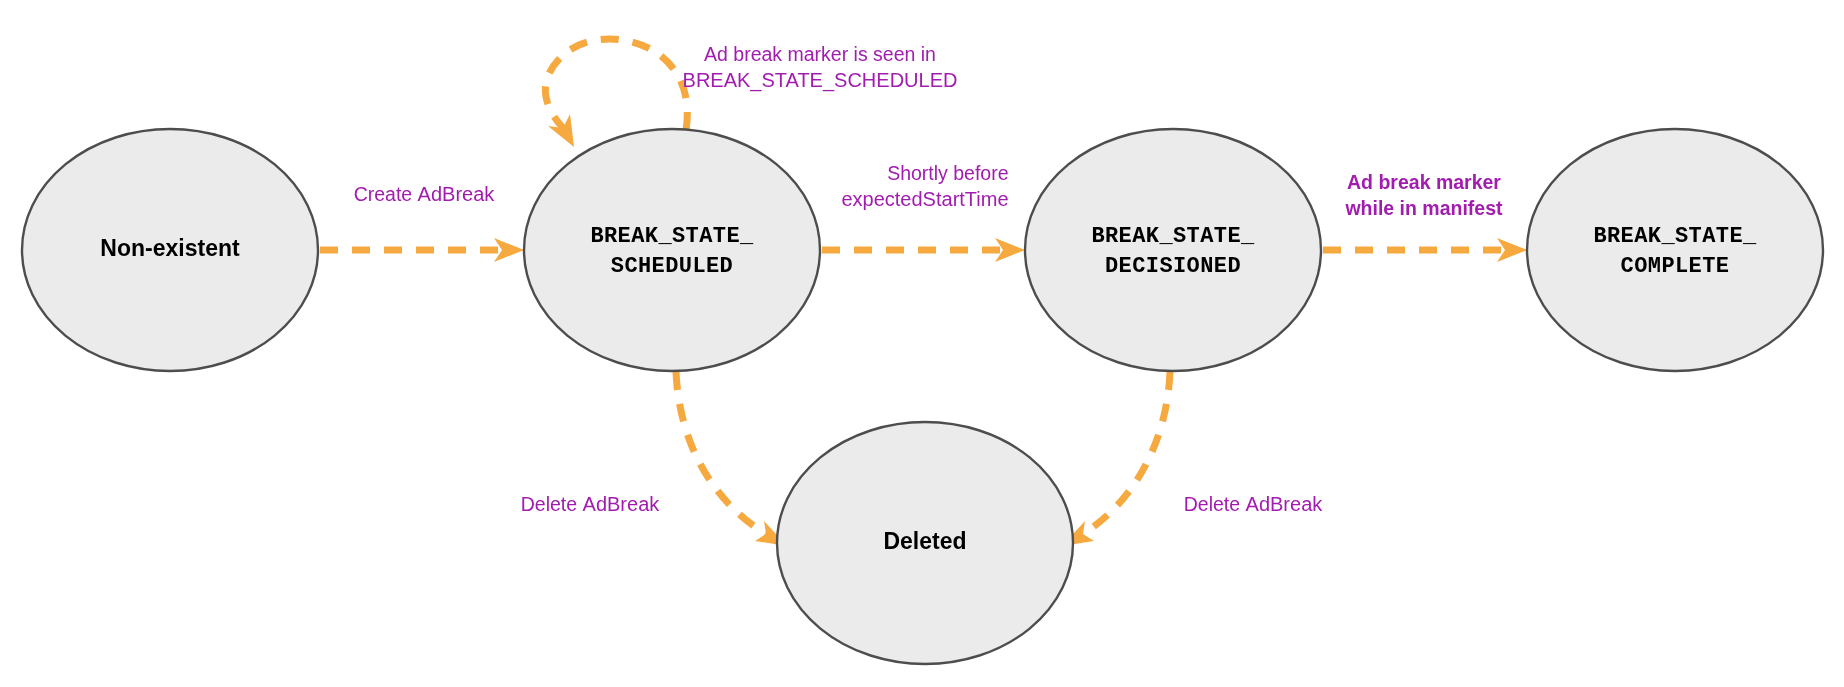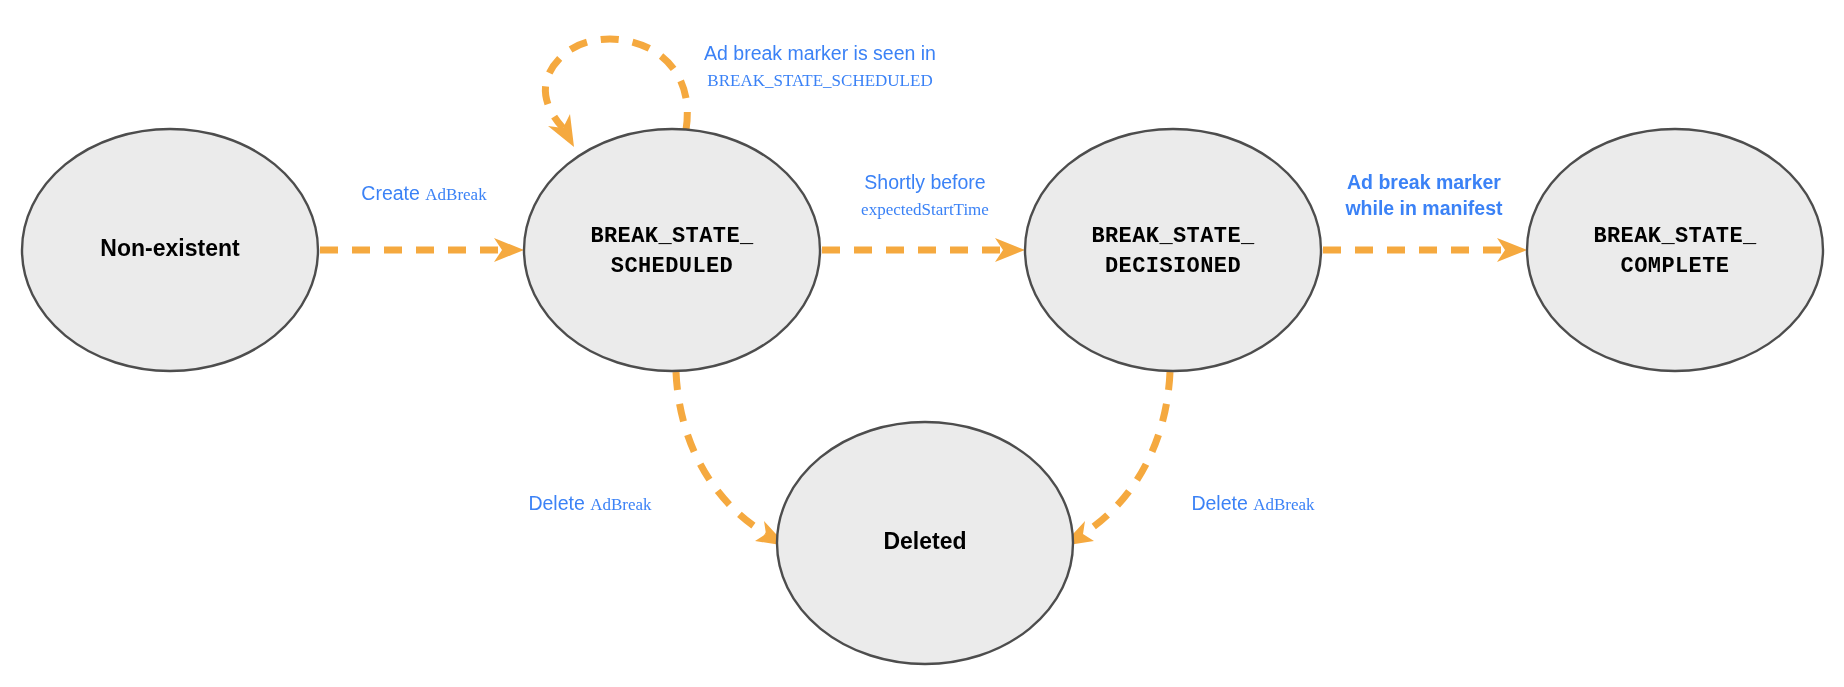--- a/index.html
+++ b/index.html
@@ -56,26 +56,26 @@
     font-family: "Liberation Mono", "DejaVu Sans Mono", monospace;
     font-weight: bold;
     font-size: 22px;
     letter-spacing: 0.4px;
   }
   .mixed-label-wrap {
     position: absolute;
     white-space: nowrap;
     font-family: "Liberation Sans", sans-serif;
     font-size: 19.5px;
-    color: #3b82f6;
+    color: #a21caf;
     line-height: 26px;
   }
   .mixed-label-wrap .mono-run {
-    font-family: Liberation Serif, serif;
-    font-size: 17px;
+    font-family: Liberation Sans, sans-serif;
+    font-size: 20px;
   }
   .mixed-label-wrap.center { text-align: center; }
 </style>
 </head>
 <body>
 
 <div id="diagram-root">
 
   <svg id="diagram-svg" viewBox="0 0 1844 687" xmlns="http://www.w3.org/2000/svg">
 
@@ -150,21 +150,21 @@
 
     <div class="mixed-label-wrap center" id="label-create-adbreak" style="left:424px; top:194px; transform: translate(-50%, -50%);">
         <div><span>Create </span><span class="mono-run">AdBreak</span></div>
       </div>
 
     <div class="mixed-label-wrap center" id="label-scheduled-self-loop" style="left:820px; top:67px; transform: translate(-50%, -50%);">
         <div><span>Ad break marker is seen in</span></div>
         <div><span class="mono-run">BREAK_STATE_SCHEDULED</span></div>
       </div>
 
-    <div class="mixed-label-wrap center" id="label-shortly-before" style="left:925px; top:196px; transform: translate(-50%, -50%);">
+    <div class="mixed-label-wrap center" id="label-shortly-before" style="left:925px; top:186px; transform: translate(-50%, -50%); text-align: right;">
         <div><span>Shortly before</span></div>
         <div><span class="mono-run">expectedStartTime</span></div>
       </div>
 
     <div class="mixed-label-wrap center" id="label-marker-seen-in-manifest" style="left:1424px; top:195px; transform: translate(-50%, -50%); font-weight: bold;">
         <div><span>Ad break marker</span></div>
         <div><span>while in manifest</span></div>
       </div>
 
     <div class="mixed-label-wrap center" id="label-delete-from-scheduled" style="left:590px; top:504px; transform: translate(-50%, -50%);">

